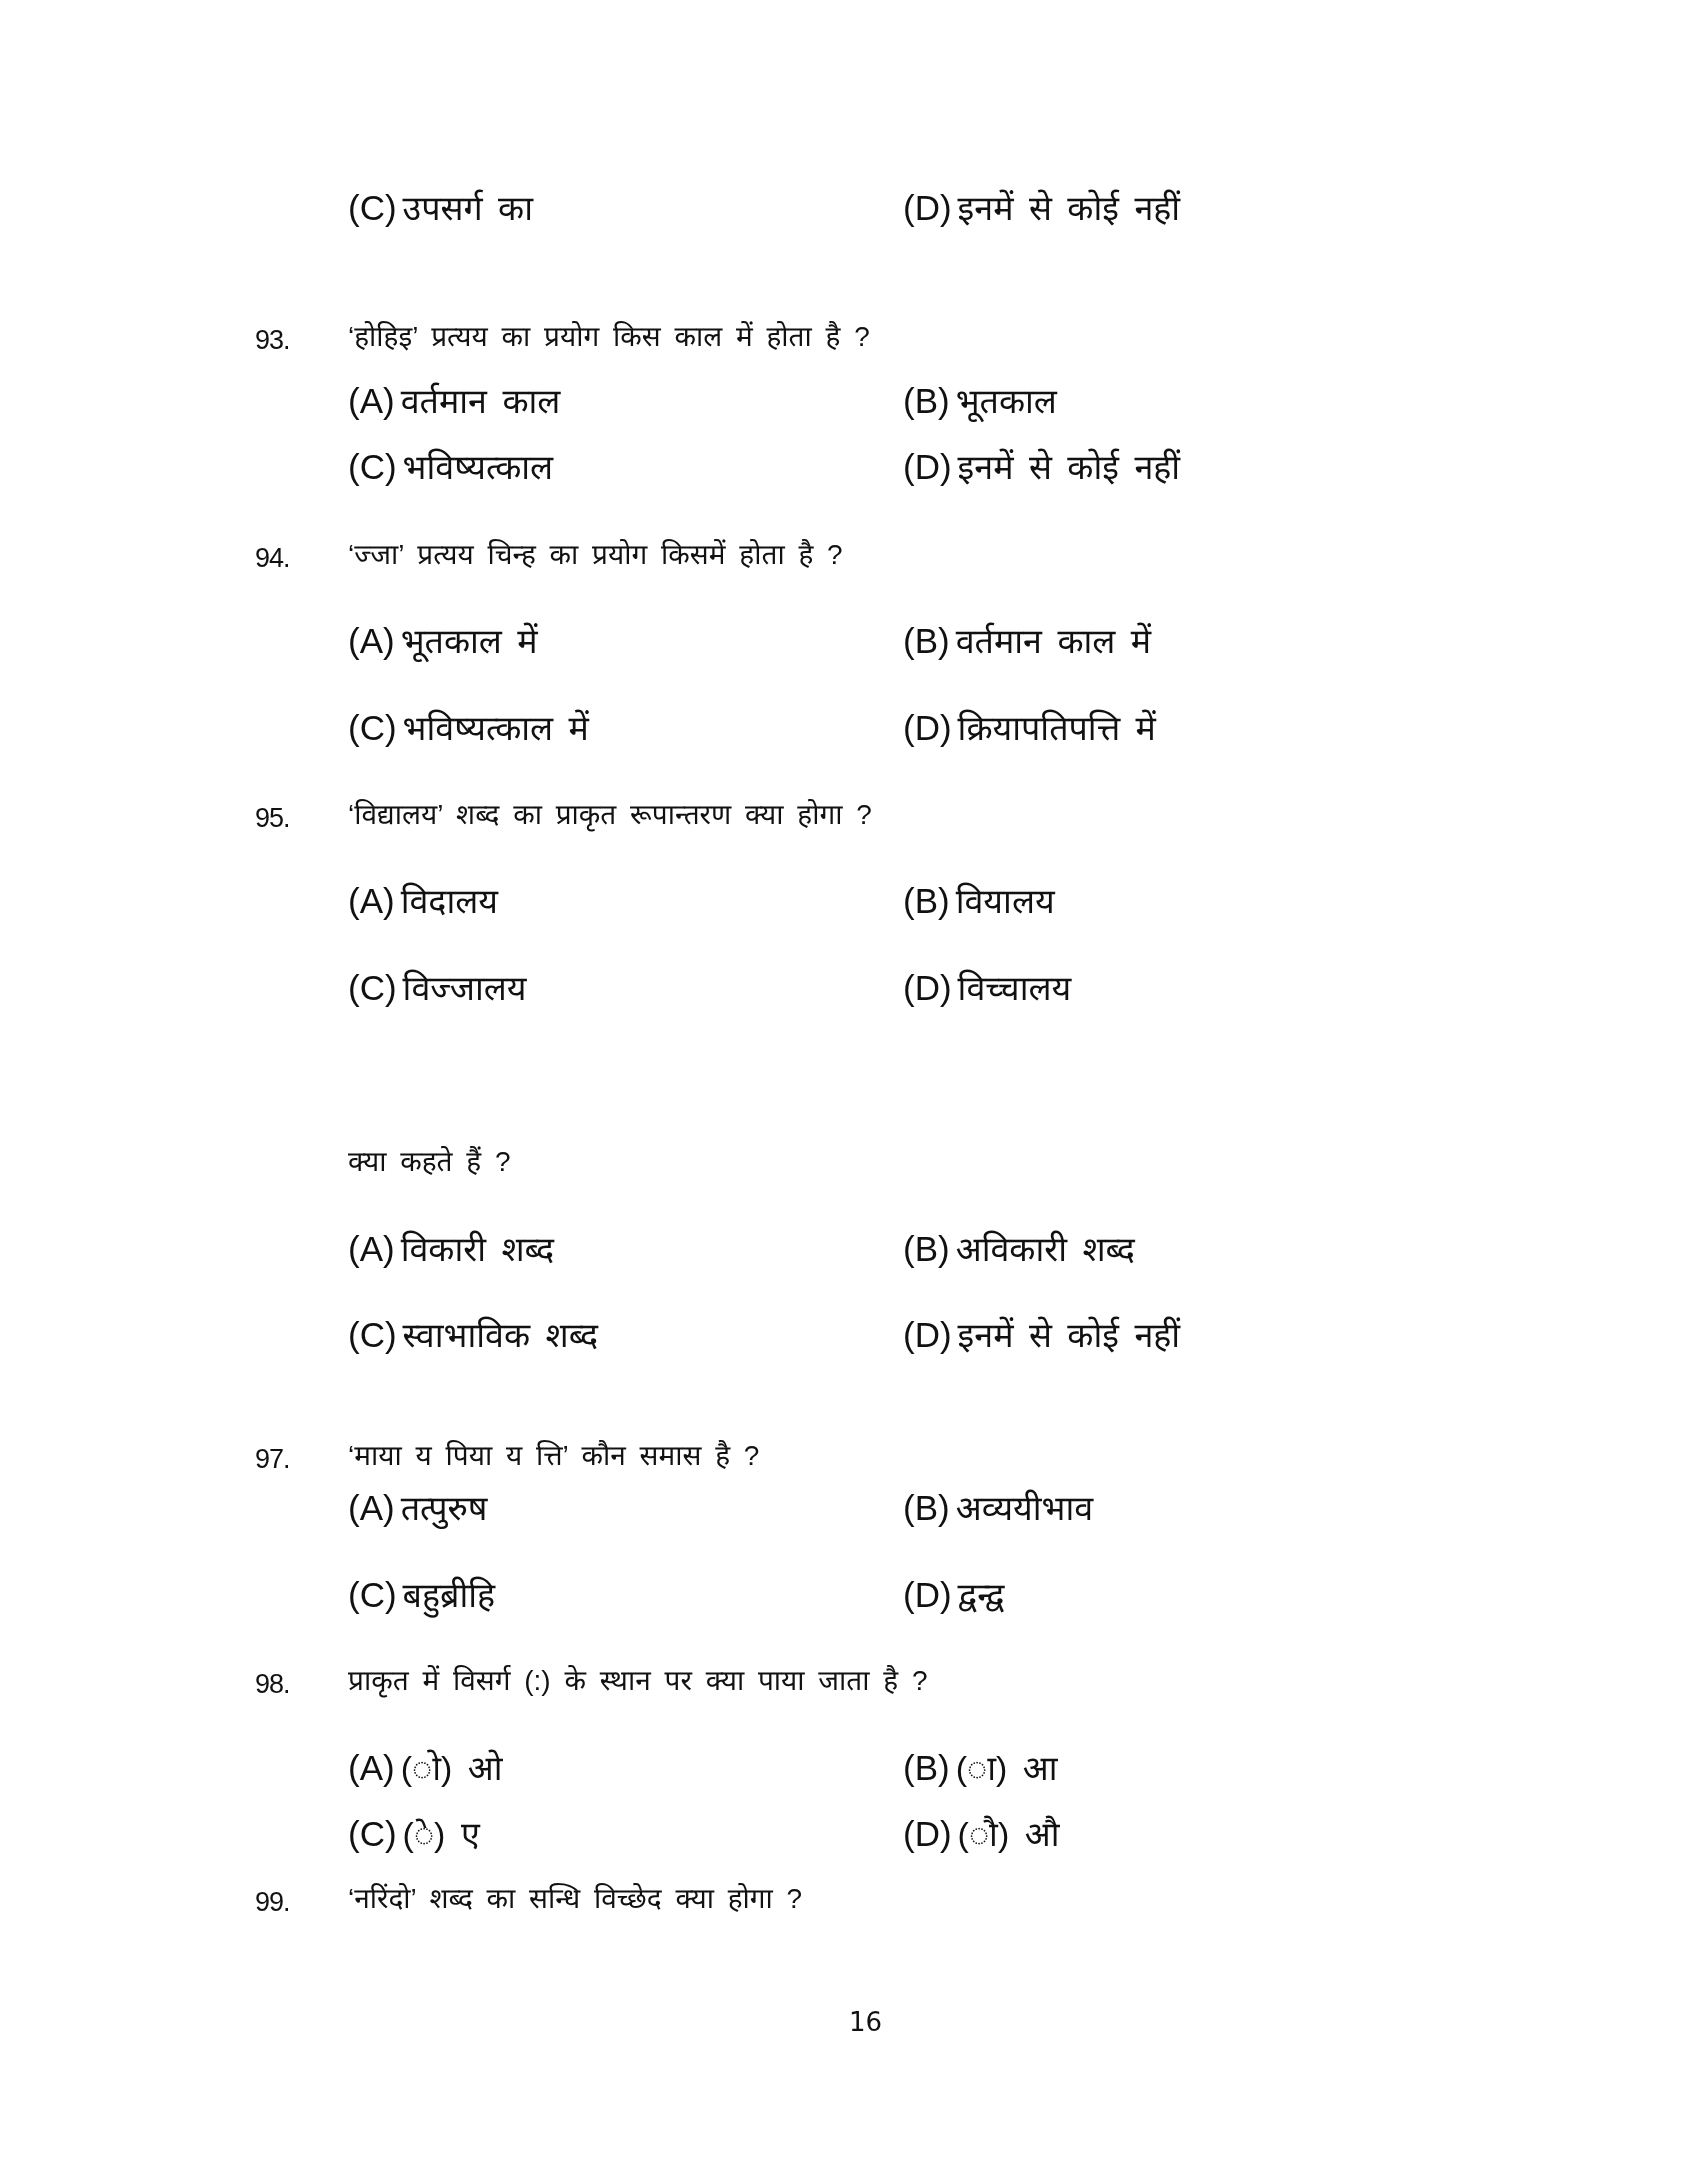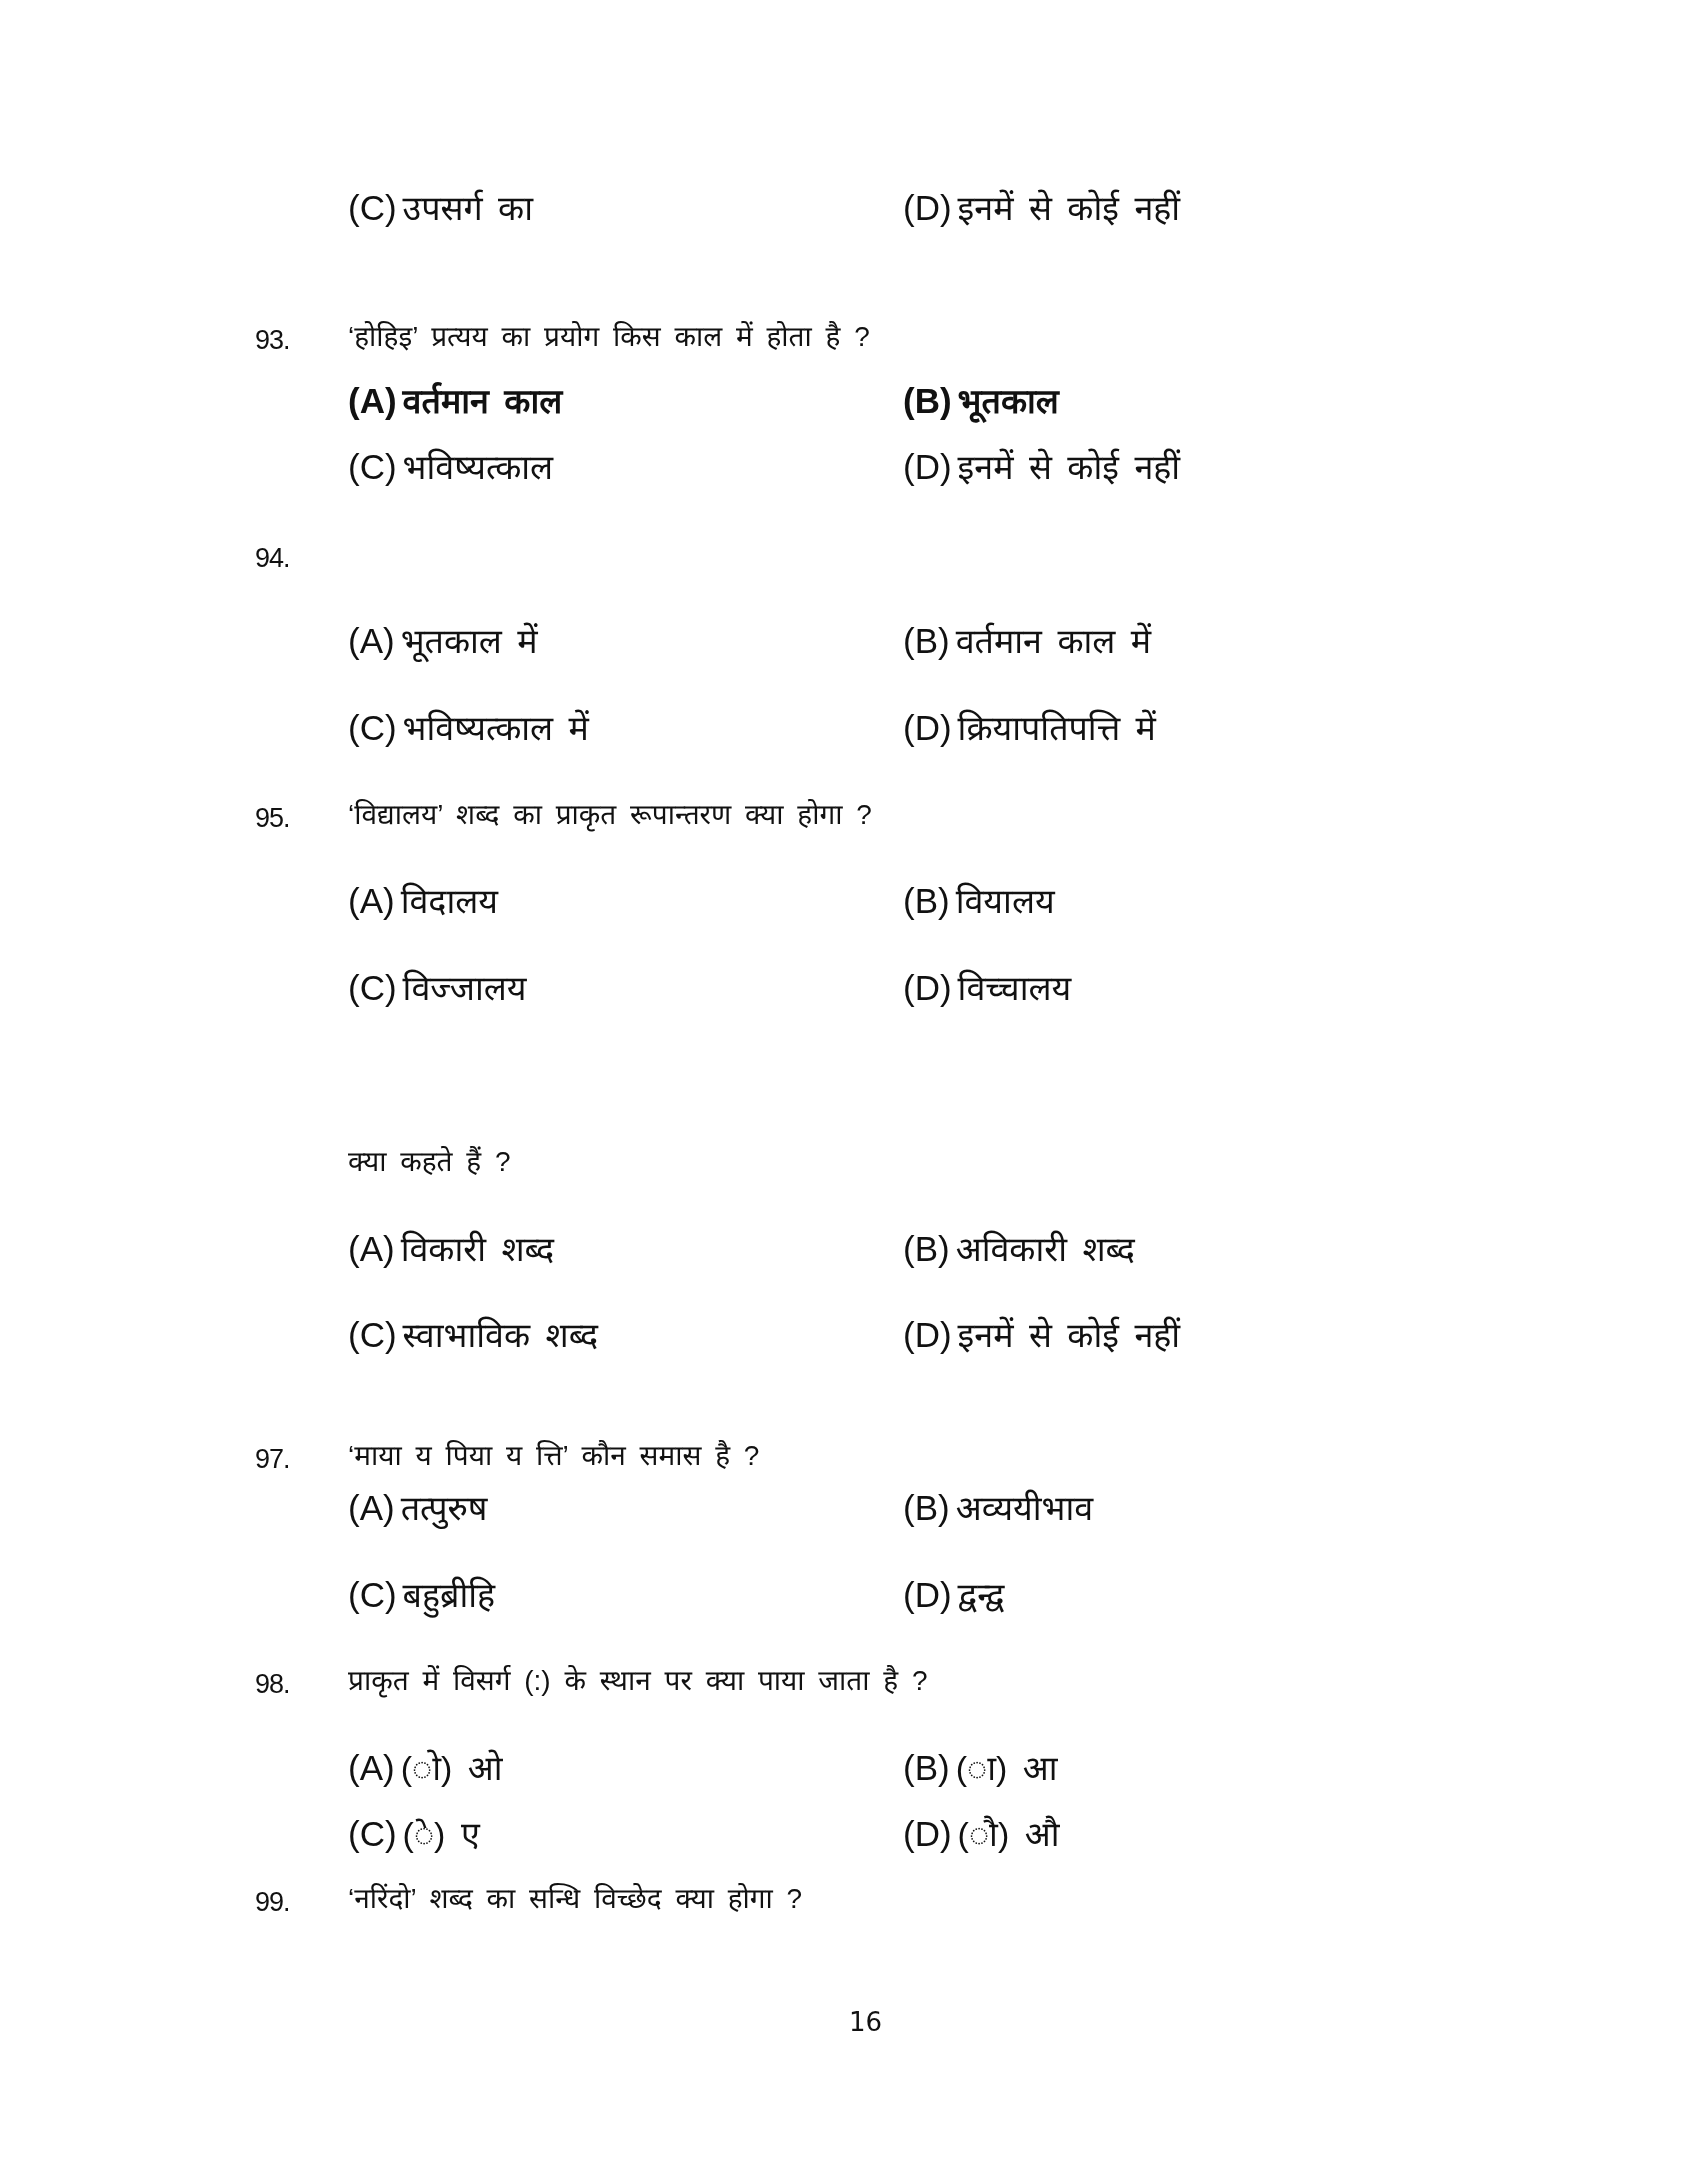--- a/index.html
+++ b/index.html
@@ -78,39 +78,40 @@
     </div>
     <div class="opt right">
       <span class="lbl">(D)</span><span>इनमें से कोई नहीं</span>
     </div>
   </div>
 
   <div class="row" style="top:312px;">
     <span class="qnum" style="top:3px;">93.</span>
     <span class="qtext">‘होहिइ’ प्रत्यय का प्रयोग किस काल में होता है ?</span>
   </div>
-  <div class="row" style="top:376px;font-weight:bold;">
+  <div class="row" style="top:376px;">
     <div class="opt left">
       <span class="lbl">(A)</span><span>वर्तमान काल</span>
     </div>
     <div class="opt right">
       <span class="lbl">(B)</span><span>भूतकाल</span>
     </div>
   </div>
   <div class="row" style="top:442px;">
     <div class="opt left">
       <span class="lbl">(C)</span><span>भविष्यत्काल</span>
     </div>
     <div class="opt right">
       <span class="lbl">(D)</span><span>इनमें से कोई नहीं</span>
     </div>
   </div>
 
   <div class="row" style="top:530px;">
     <span class="qnum" style="top:3px;">94.</span>
+    <span class="qtext">‘ज्जा’ प्रत्यय चिन्ह का प्रयोग किसमें होता है ?</span>
   </div>
   <div class="row" style="top:616px;">
     <div class="opt left">
       <span class="lbl">(A)</span><span>भूतकाल में</span>
     </div>
     <div class="opt right">
       <span class="lbl">(B)</span><span>वर्तमान काल में</span>
     </div>
   </div>
   <div class="row" style="top:703px;">

